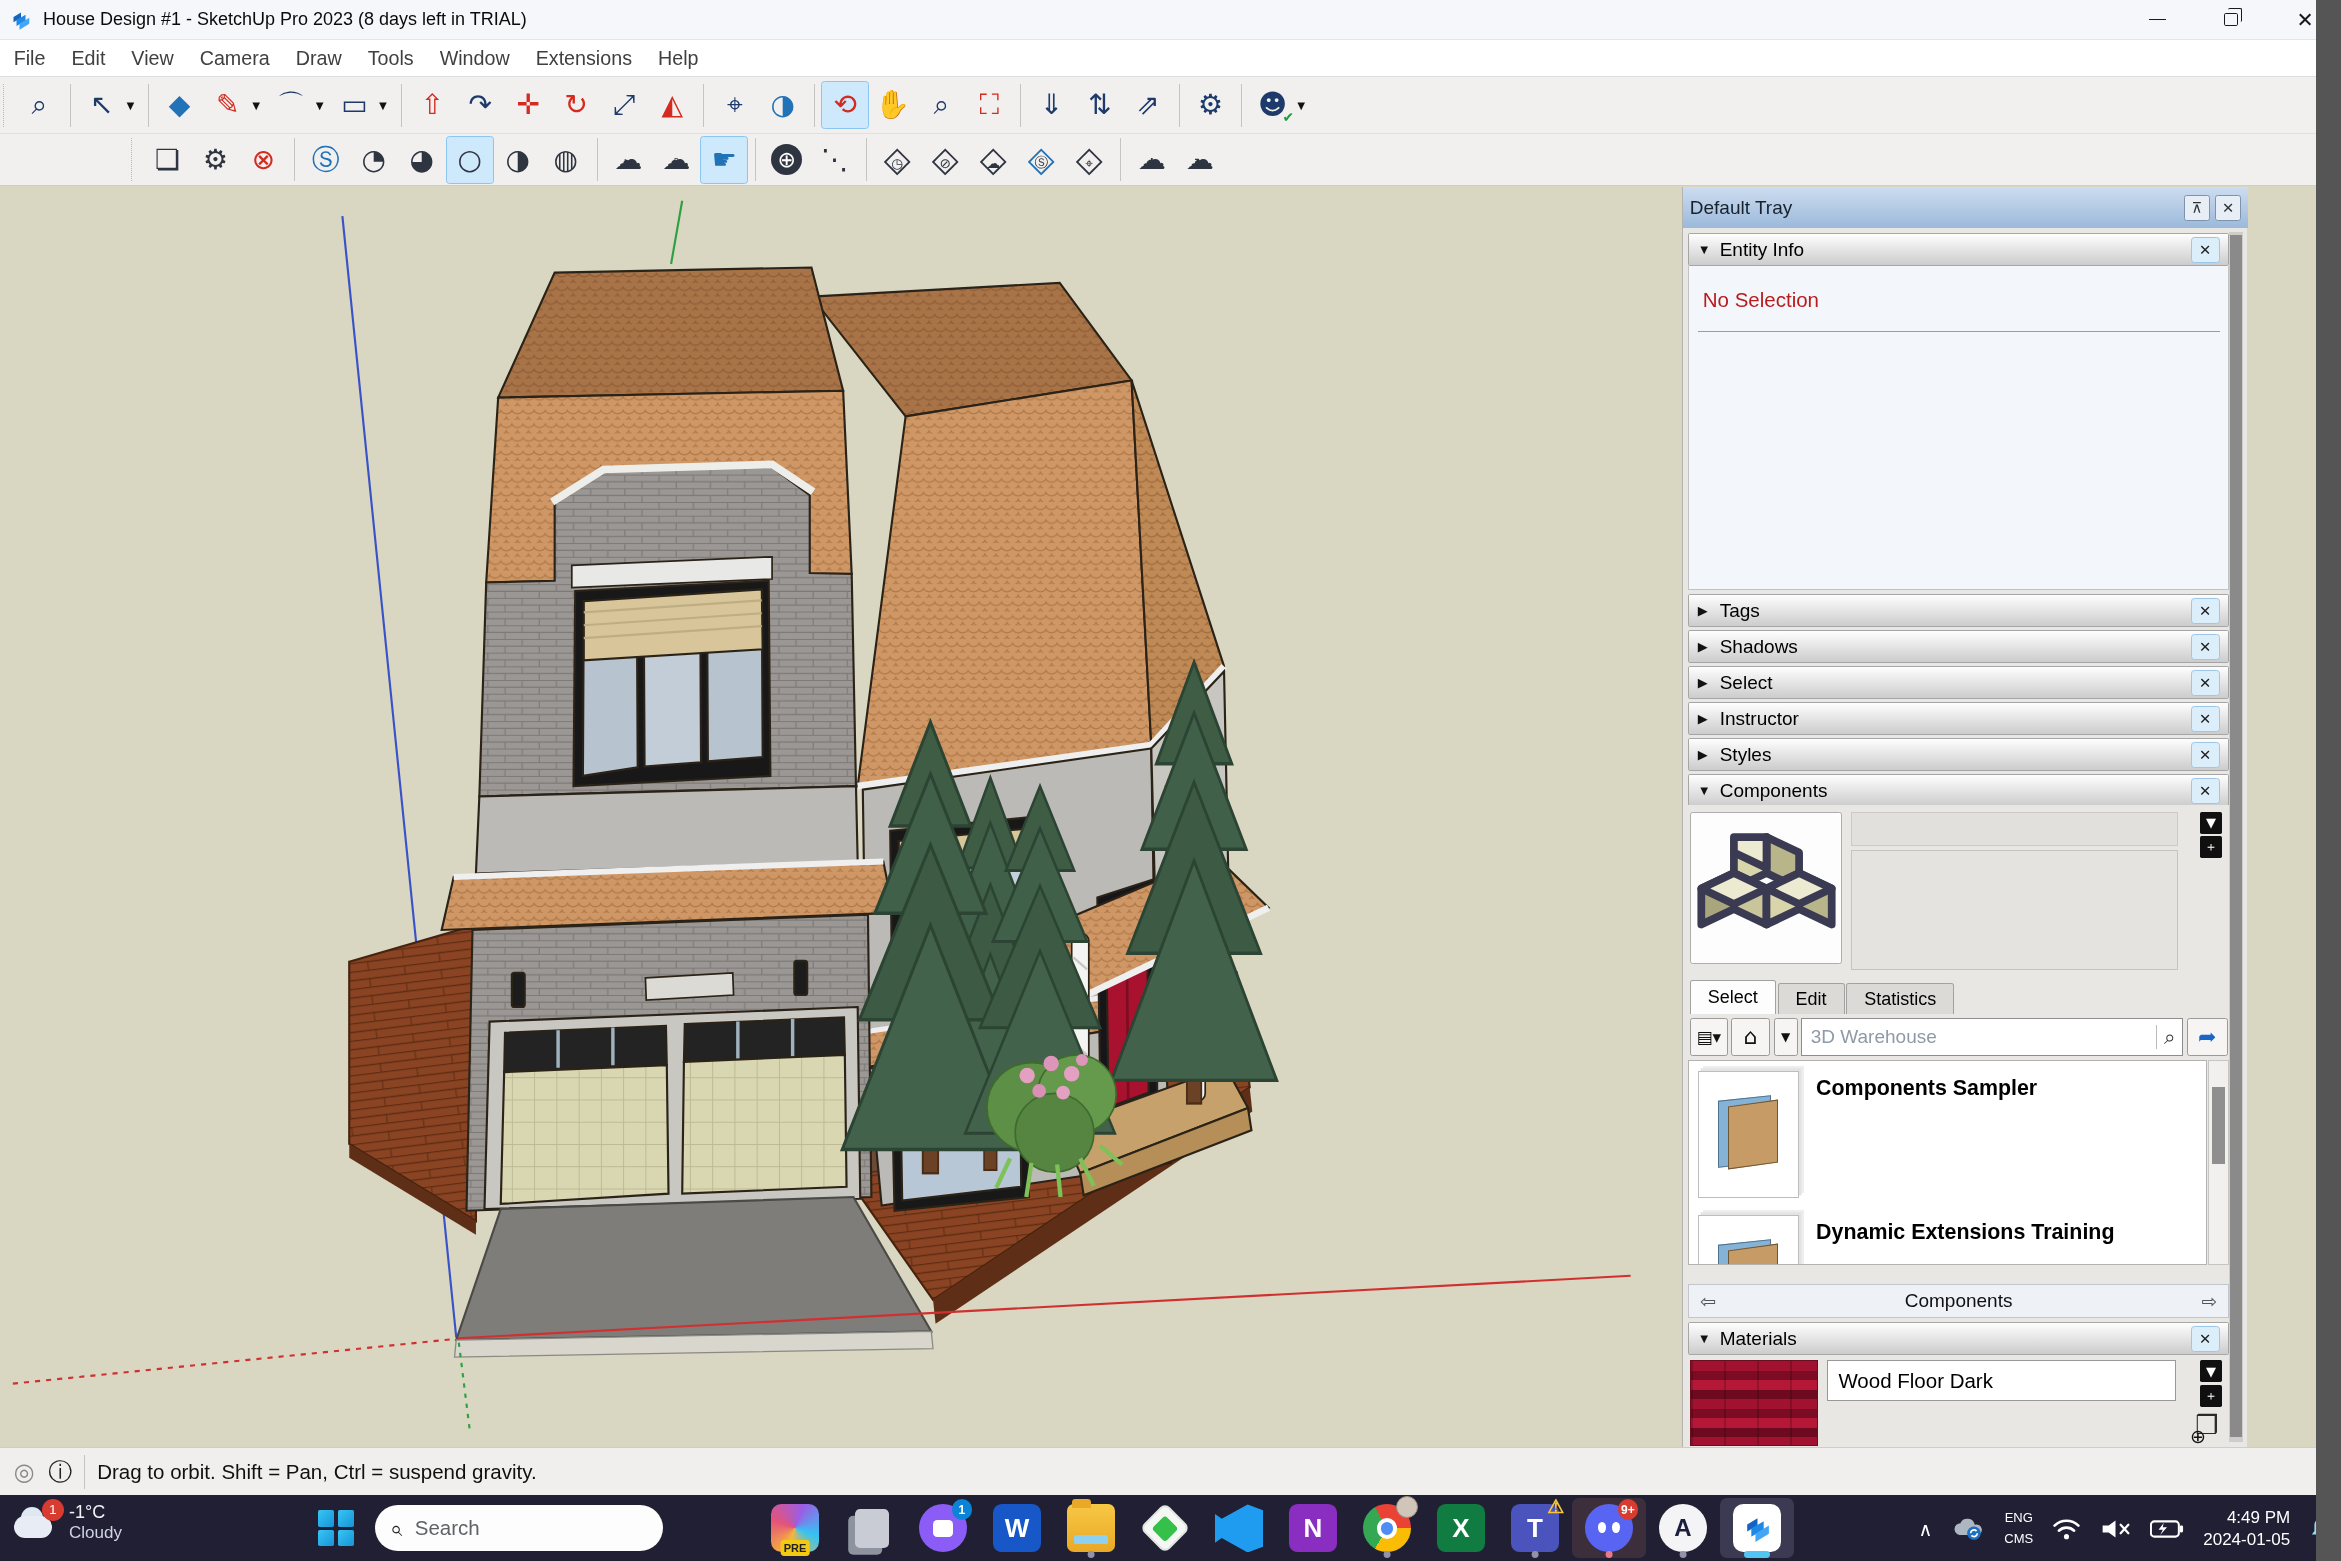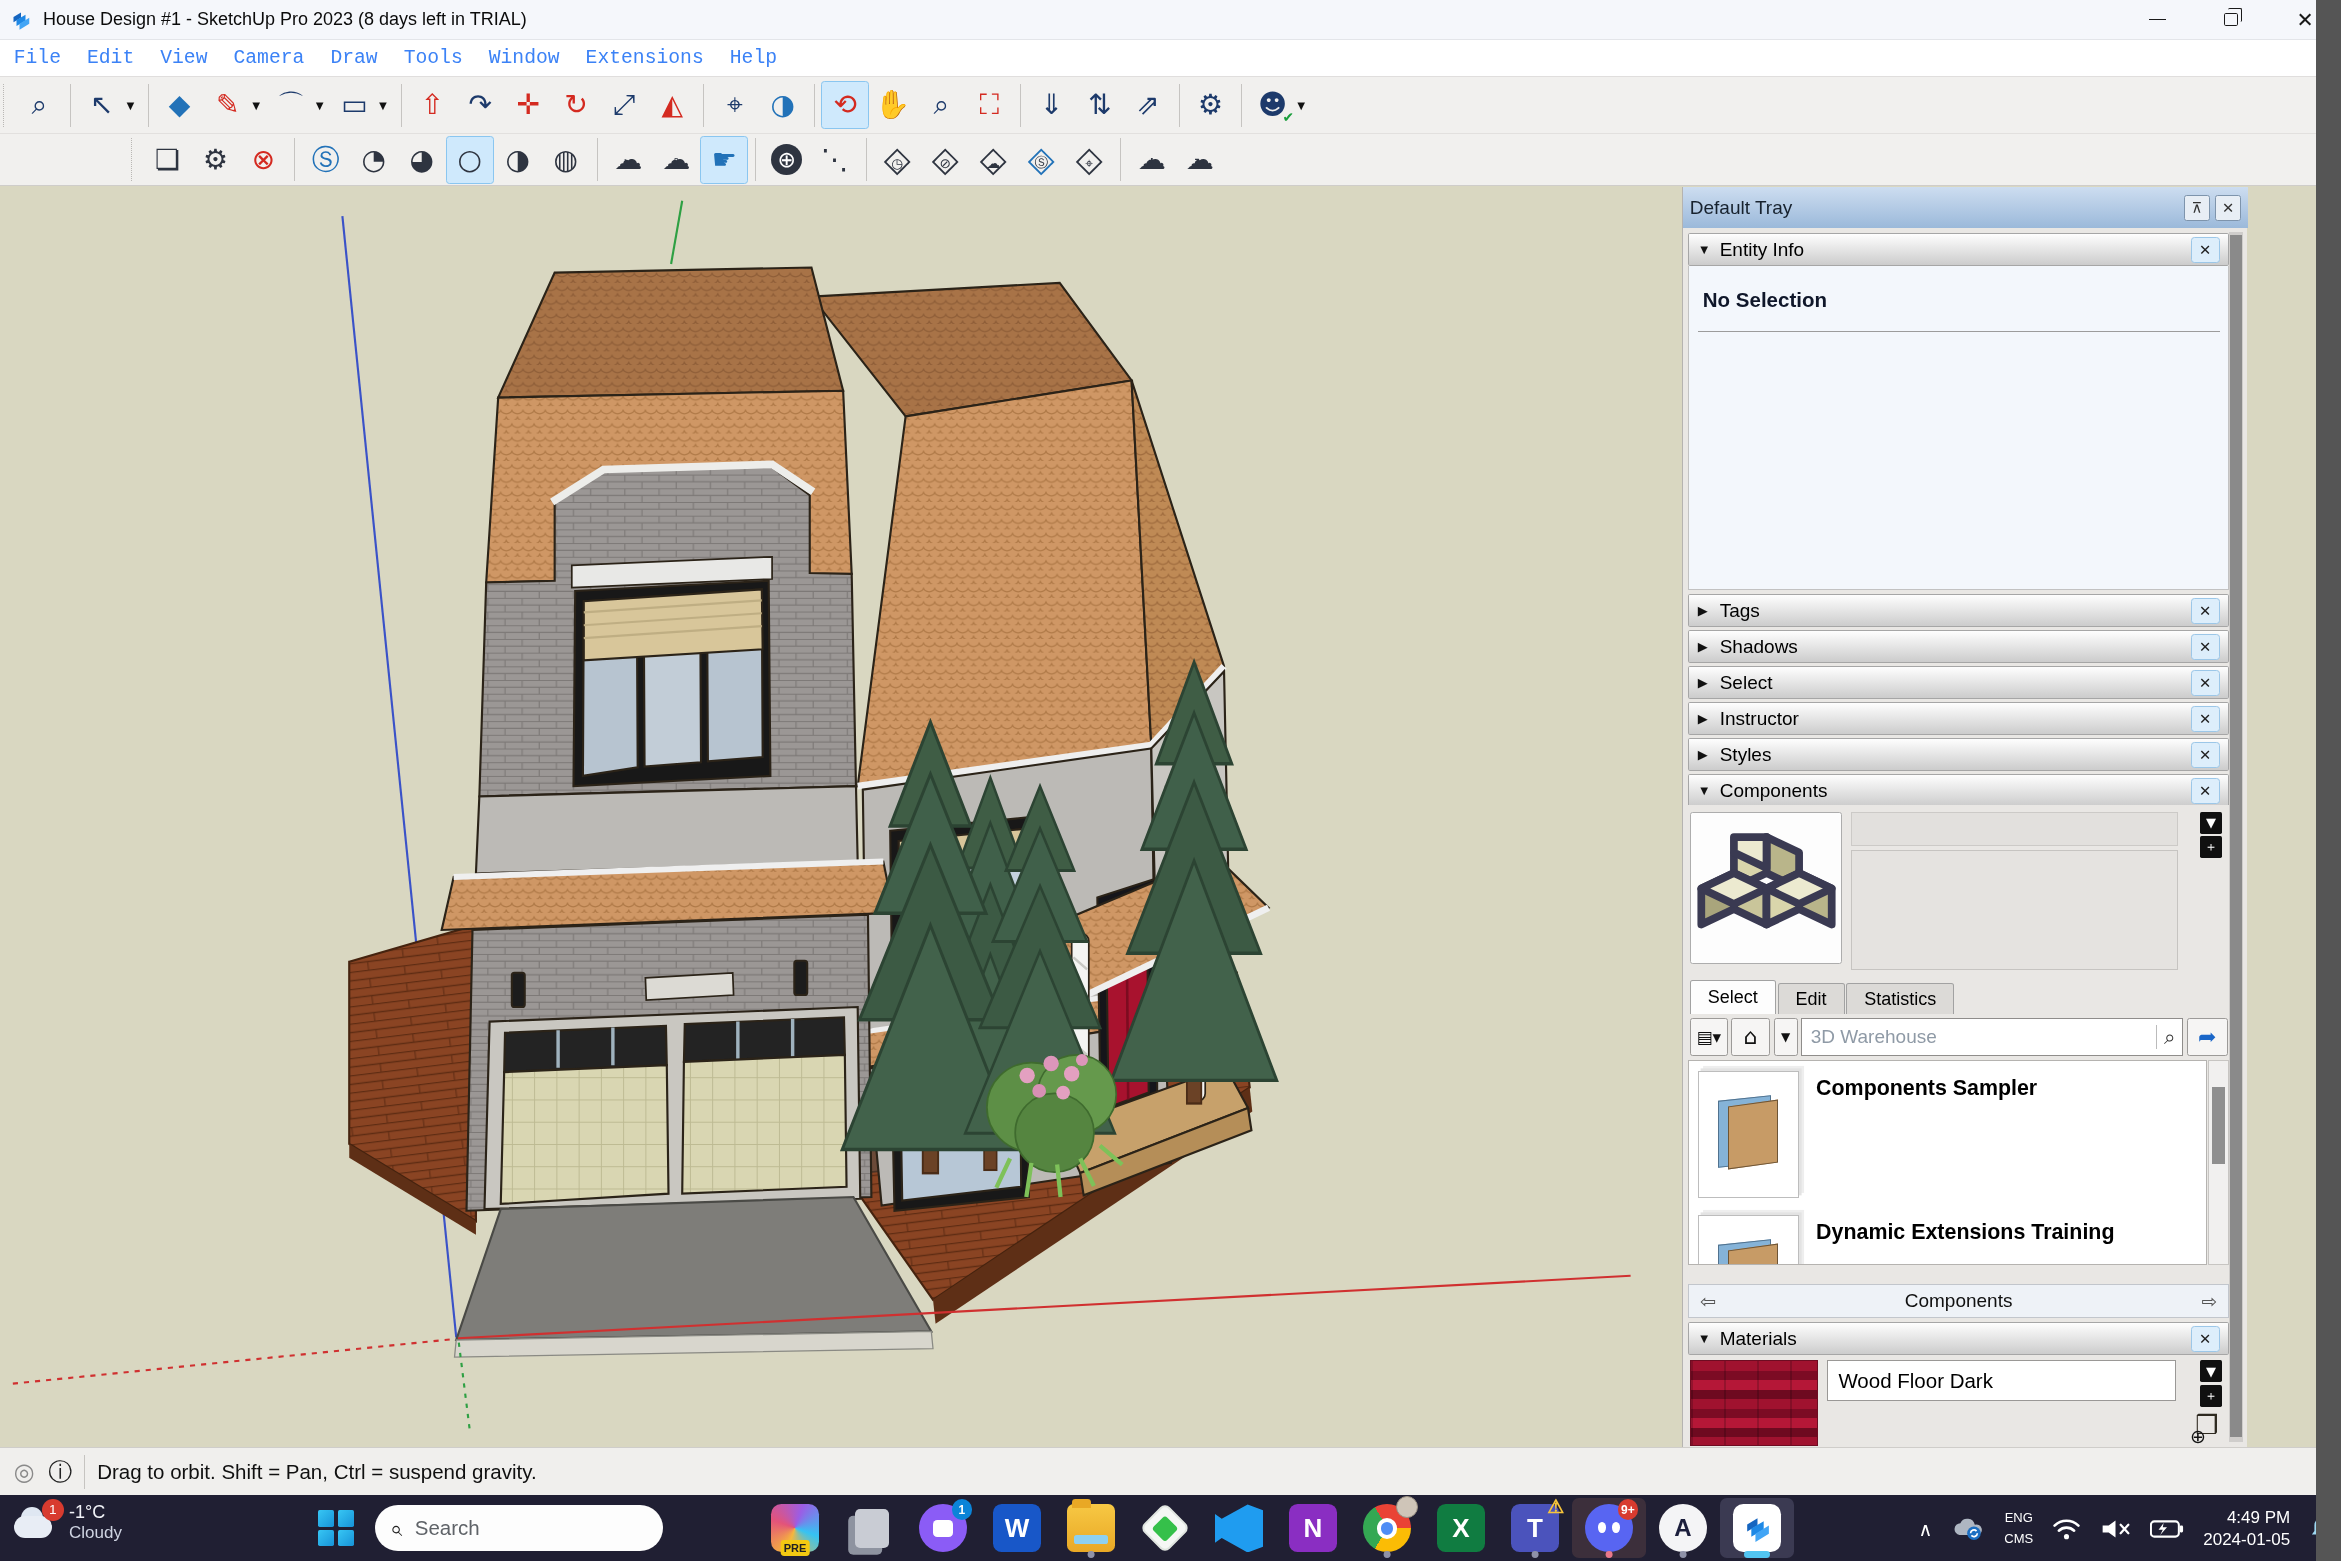--- a/index.html
+++ b/index.html
@@ -12,21 +12,21 @@
   #titlebar .title{margin-left:10.3px;font-size:18px;color:#0b0b0b;}
   #titlebar .spacer{flex:1;}
   .wctl{width:74px;height:40px;display:flex;align-items:center;justify-content:center;color:#1a1a1a;}
   .wctl .minbar{width:17px;height:1.7px;background:#1a1a1a;}
   .wctl .restore{position:relative;width:13.7px;height:13.7px;border:1.7px solid #1a1a1a;border-radius:1.7px;}
   .wctl .restore::before{content:'';position:absolute;top:-6px;left:2.6px;width:13px;height:13px;border:1.7px solid #1a1a1a;border-bottom:none;border-left:none;border-radius:1.7px;}
   .wctl.close{font-size:20.5px;}
 
   
   #menubar{position:absolute;left:0;top:40px;width:2342px;height:37px;background:#ffffff;display:flex;align-items:center;gap:26px;padding-left:13.7px;border-bottom:0.9px solid #e0dedd;}
-  #menubar .mitem{font-size:19.7px;color:#3b82f6;font-family:Liberation Mono, monospace;}
+  #menubar .mitem{font-size:19.7px;color:#404040;}
 
   
   .toolbar{position:absolute;left:0;width:2342px;background:#f1f0ee;display:flex;align-items:center;}
   #toolbar1{top:77px;height:57px;border-bottom:0.9px solid #e2e0de;}
   #toolbar2{top:134px;height:52px;border-bottom:0.9px solid #cfcdca;}
   .grip{width:6.8px;height:43px;border-left:1.7px dotted #b9b7b4;margin:0 5.1px 0 3.4px;}
   .sep{width:0.9px;height:43px;background:#c6c4c1;margin:0 6.8px;}
   .tbtn{position:relative;min-width:48px;height:48px;display:flex;align-items:center;justify-content:center;border-radius:3.4px;border:0.9px solid transparent;}
   .tbtn.active{background:#cfe9fc;border-color:#8ac6f0;}
   .tbtn .g{font-family:"DejaVu Sans",sans-serif;font-size:28px;line-height:1;}
@@ -46,21 +46,21 @@
   
   #tray{position:absolute;left:1682px;top:0;width:565px;height:1260px;background:#e9e7e4;border-left:0.9px solid #b5b3b0;}
   #tray-header{position:absolute;left:0;top:0;width:565px;height:41px;background:linear-gradient(#cdddf0,#9bb9da);display:flex;align-items:center;padding:0 6.8px;}
   #tray-header .t{font-size:19px;color:#17222e;flex:1;}
   .hbtn{width:26px;height:26px;border:0.9px solid #7e94ac;background:#e8eef5;border-radius:2.6px;display:flex;align-items:center;justify-content:center;font-size:14.6px;color:#333;margin-left:5.1px;font-family:"DejaVu Sans",sans-serif;}
   .sect{position:absolute;left:5.1px;width:541px;height:33px;background:linear-gradient(#fefefe,#cccccc);border:0.9px solid #a6a6a6;border-radius:1.7px;display:flex;align-items:center;padding:0 8.6px;}
   .sect .arrow{font-size:13px;color:#111;width:22px;}
   .sect .lbl{font-size:19px;color:#000;flex:1;}
   .sect .x{width:29px;height:26px;background:#ddeefb;border:0.9px solid #9cc7e8;border-radius:3.4px;display:flex;align-items:center;justify-content:center;font-size:14.6px;color:#222;}
   #entity-body{position:absolute;left:5.1px;top:79px;width:541px;height:324px;background:#f3f7fc;border:0.9px solid #c2c2c2;border-top:none;}
-  #entity-body .nosel{font-size:20.5px;font-weight:bold;color:#0f172a;margin:22px 0 0 13.7px;}
+  #entity-body .nosel{font-size:20.5px;font-weight:normal;color:#b91c1c;margin:22px 0 0 13.7px;}
   #entity-body hr{border:none;border-top:0.9px solid #9c9c9c;margin:19px 8.6px 0 8.6px;}
 
   
   #comp-body{position:absolute;left:5.1px;top:618px;width:541px;height:479px;background:#e9e7e4;}
   #comp-thumb{position:absolute;left:1.7px;top:6.8px;width:152px;height:152px;background:#fdfdfd;border:0.9px solid #adadad;border-radius:2.6px;}
   #comp-dropzone{position:absolute;left:163px;top:6.8px;width:327px;height:34px;background:#e2e0dd;border:0.9px solid #cccac7;}
   #comp-desc{position:absolute;left:163px;top:45px;width:327px;height:120px;background:#e5e3e0;border:0.9px solid #c6c4c1;}
   .stackbtns{position:absolute;display:flex;flex-direction:column;gap:2.6px;}
   .stackbtns .sb{width:22px;height:22px;background:#101010;color:#fff;font-size:13px;display:flex;align-items:center;justify-content:center;border-radius:1.7px;font-family:"DejaVu Sans",sans-serif;}
   #comp-stack{left:512px;top:6.8px;}

